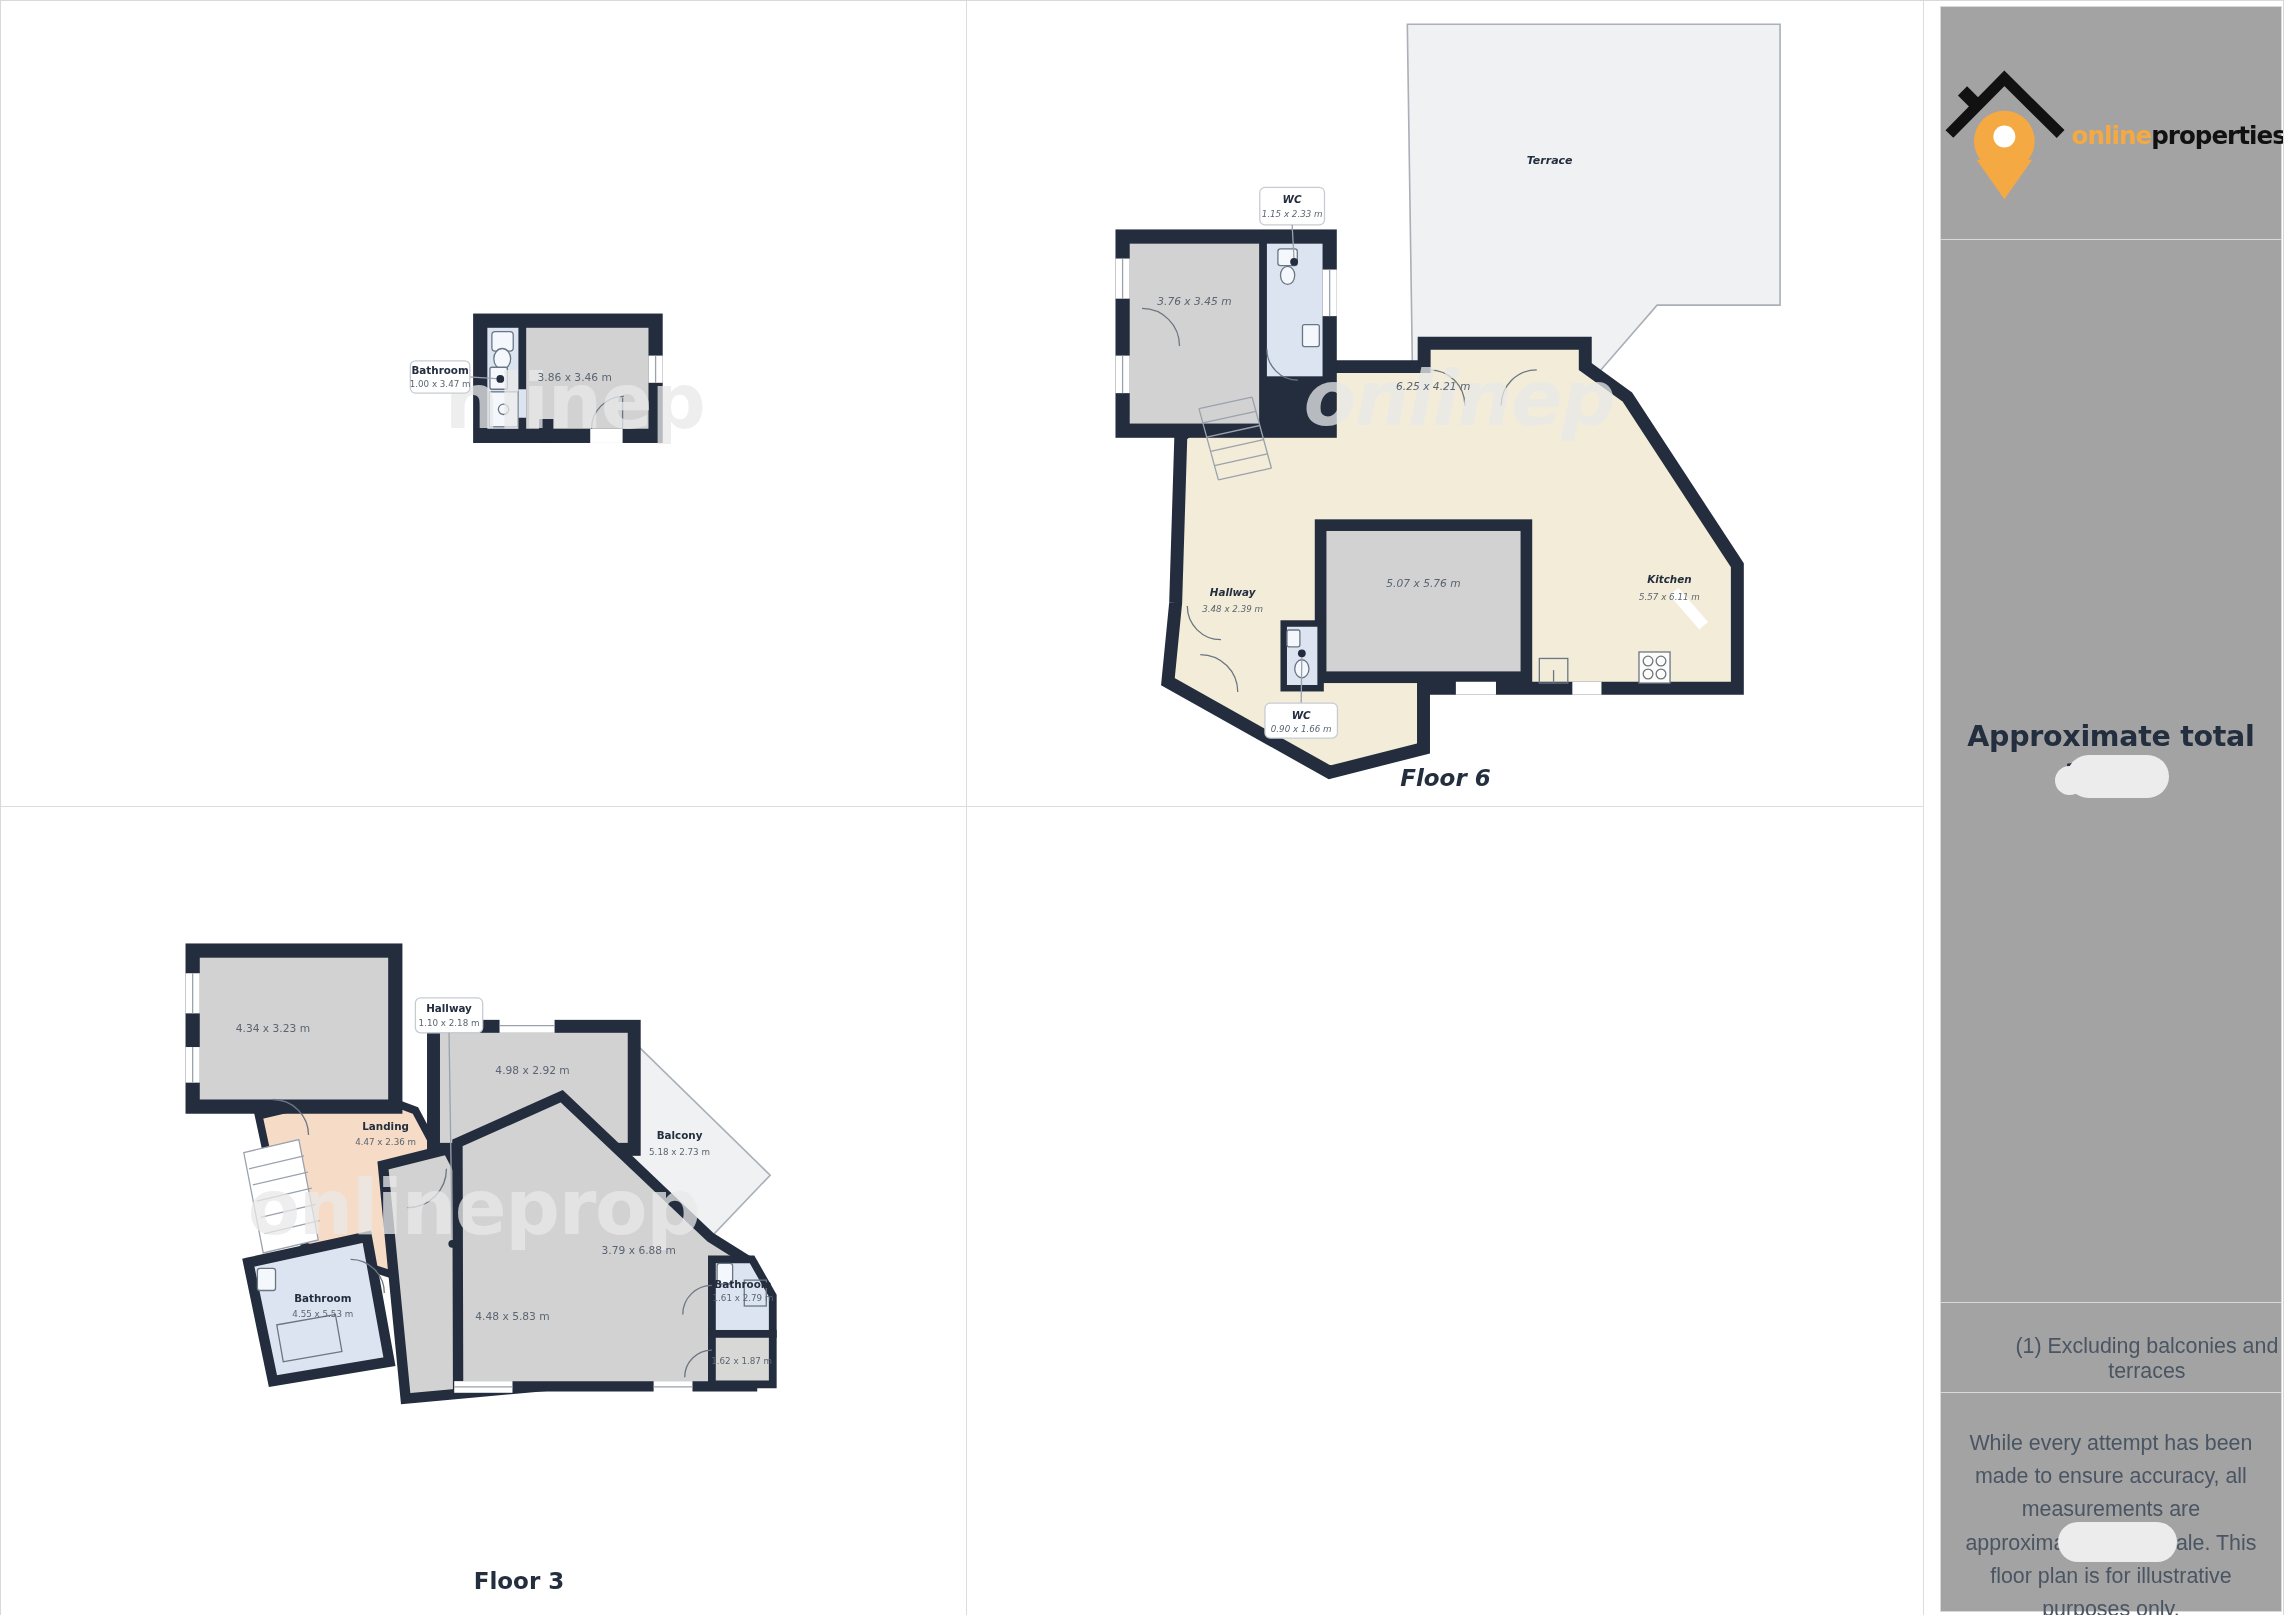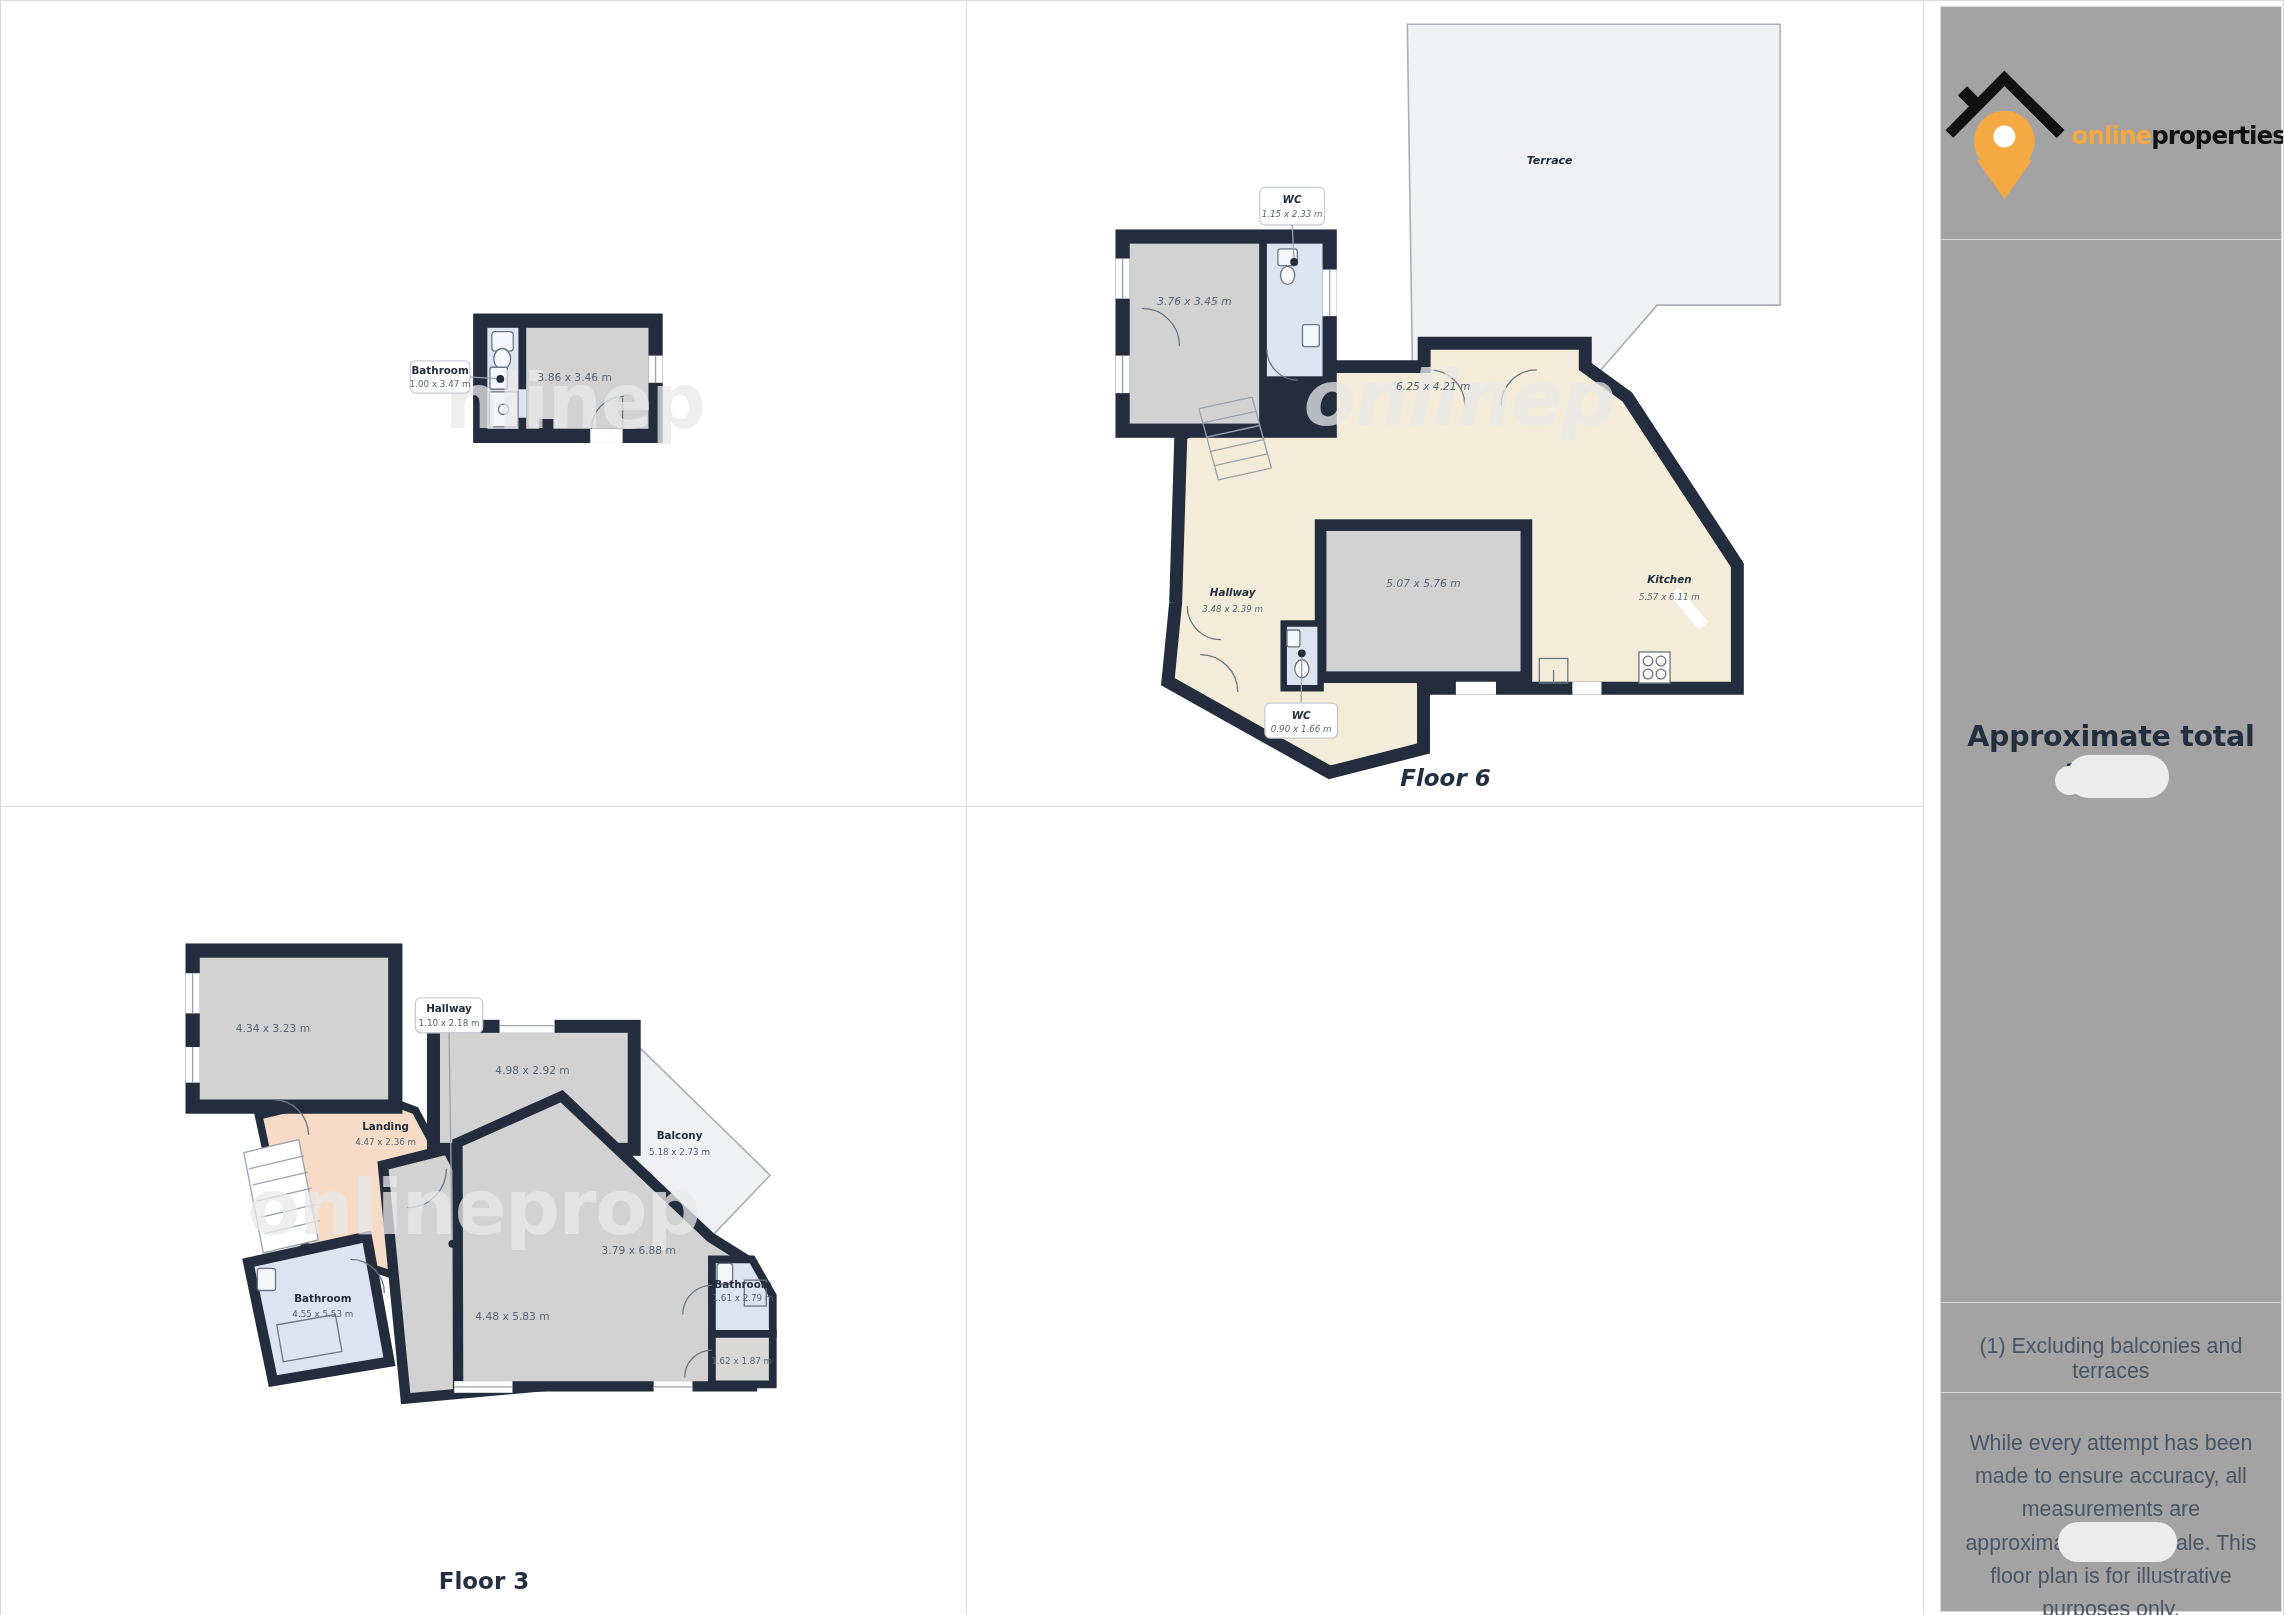--- a/index.html
+++ b/index.html
@@ -215,21 +215,21 @@
       <text x="1048" y="514" class="rname">Balcony</text>
       <text x="1048" y="538" class="rdims">5.18 x 2.73 m</text>
       <text x="497" y="766" class="rname">Bathroom</text>
       <text x="497" y="789" class="rdims">4.55 x 5.53 m</text>
       <text x="790" y="794" class="dims">4.48 x 5.83 m</text>
       <text x="985" y="692" class="dims">3.79 x 6.88 m</text>
       <text x="1146" y="744" class="rname">Bathroom</text>
       <text x="1146" y="765" class="rdims">1.61 x 2.79 m</text>
       <text x="1144" y="862" class="rdims">1.62 x 1.87 m</text>
     </svg>
-    <div class="floor-label" style="top:1567px;position:absolute;top:762px;">Floor 3</div>
+    <div class="floor-label" style="top:1567px;position:absolute;top:762px;margin-left:35px;">Floor 3</div>
   </div>
 
   <div class="panel" style="left:966px;top:805px;width:957px;height:811px;background:#fff;"></div>
 
   <div class="vline" style="left:965px;top:0;width:1.3px;height:1616px;"></div>
   <div class="vline" style="left:1922px;top:0;width:1.3px;height:1616px;"></div>
   <div class="hline" style="left:0;top:805px;width:1923px;height:1.3px;"></div>
 
   <div class="sidebar">
 
@@ -249,21 +249,21 @@
     </div>
 
     <div class="sb-card" style="top:238px;height:1064px;">
       <div class="sb-heading" style="top:480px;">
         <span>Approximate total area</span><sup>(1)</sup>
       </div>
       <div class="blob" style="left:126px;top:515px;width:102px;height:43px;"></div>
       <div class="blob" style="left:114px;top:526px;width:28.5px;height:28.5px;"></div>
     </div>
 
-    <div class="sb-card" style="top:1301px;height:91px;">
+    <div class="sb-card" style="top:1301px;height:91px;padding-left:36px;">
       <div class="sb-note" style="top:31px;">(1) Excluding balconies and terraces</div>
     </div>
 
     <div class="sb-card" style="top:1391px;height:220px;">
       <div class="sb-disc" style="top:34px;">While every attempt has been made to ensure accuracy, all measurements are approximate, not to scale. This floor plan is for illustrative purposes only.</div>
       <div class="blob" style="left:117px;top:129px;width:119px;height:40px;"></div>
     </div>
   </div>
 
 </div>

